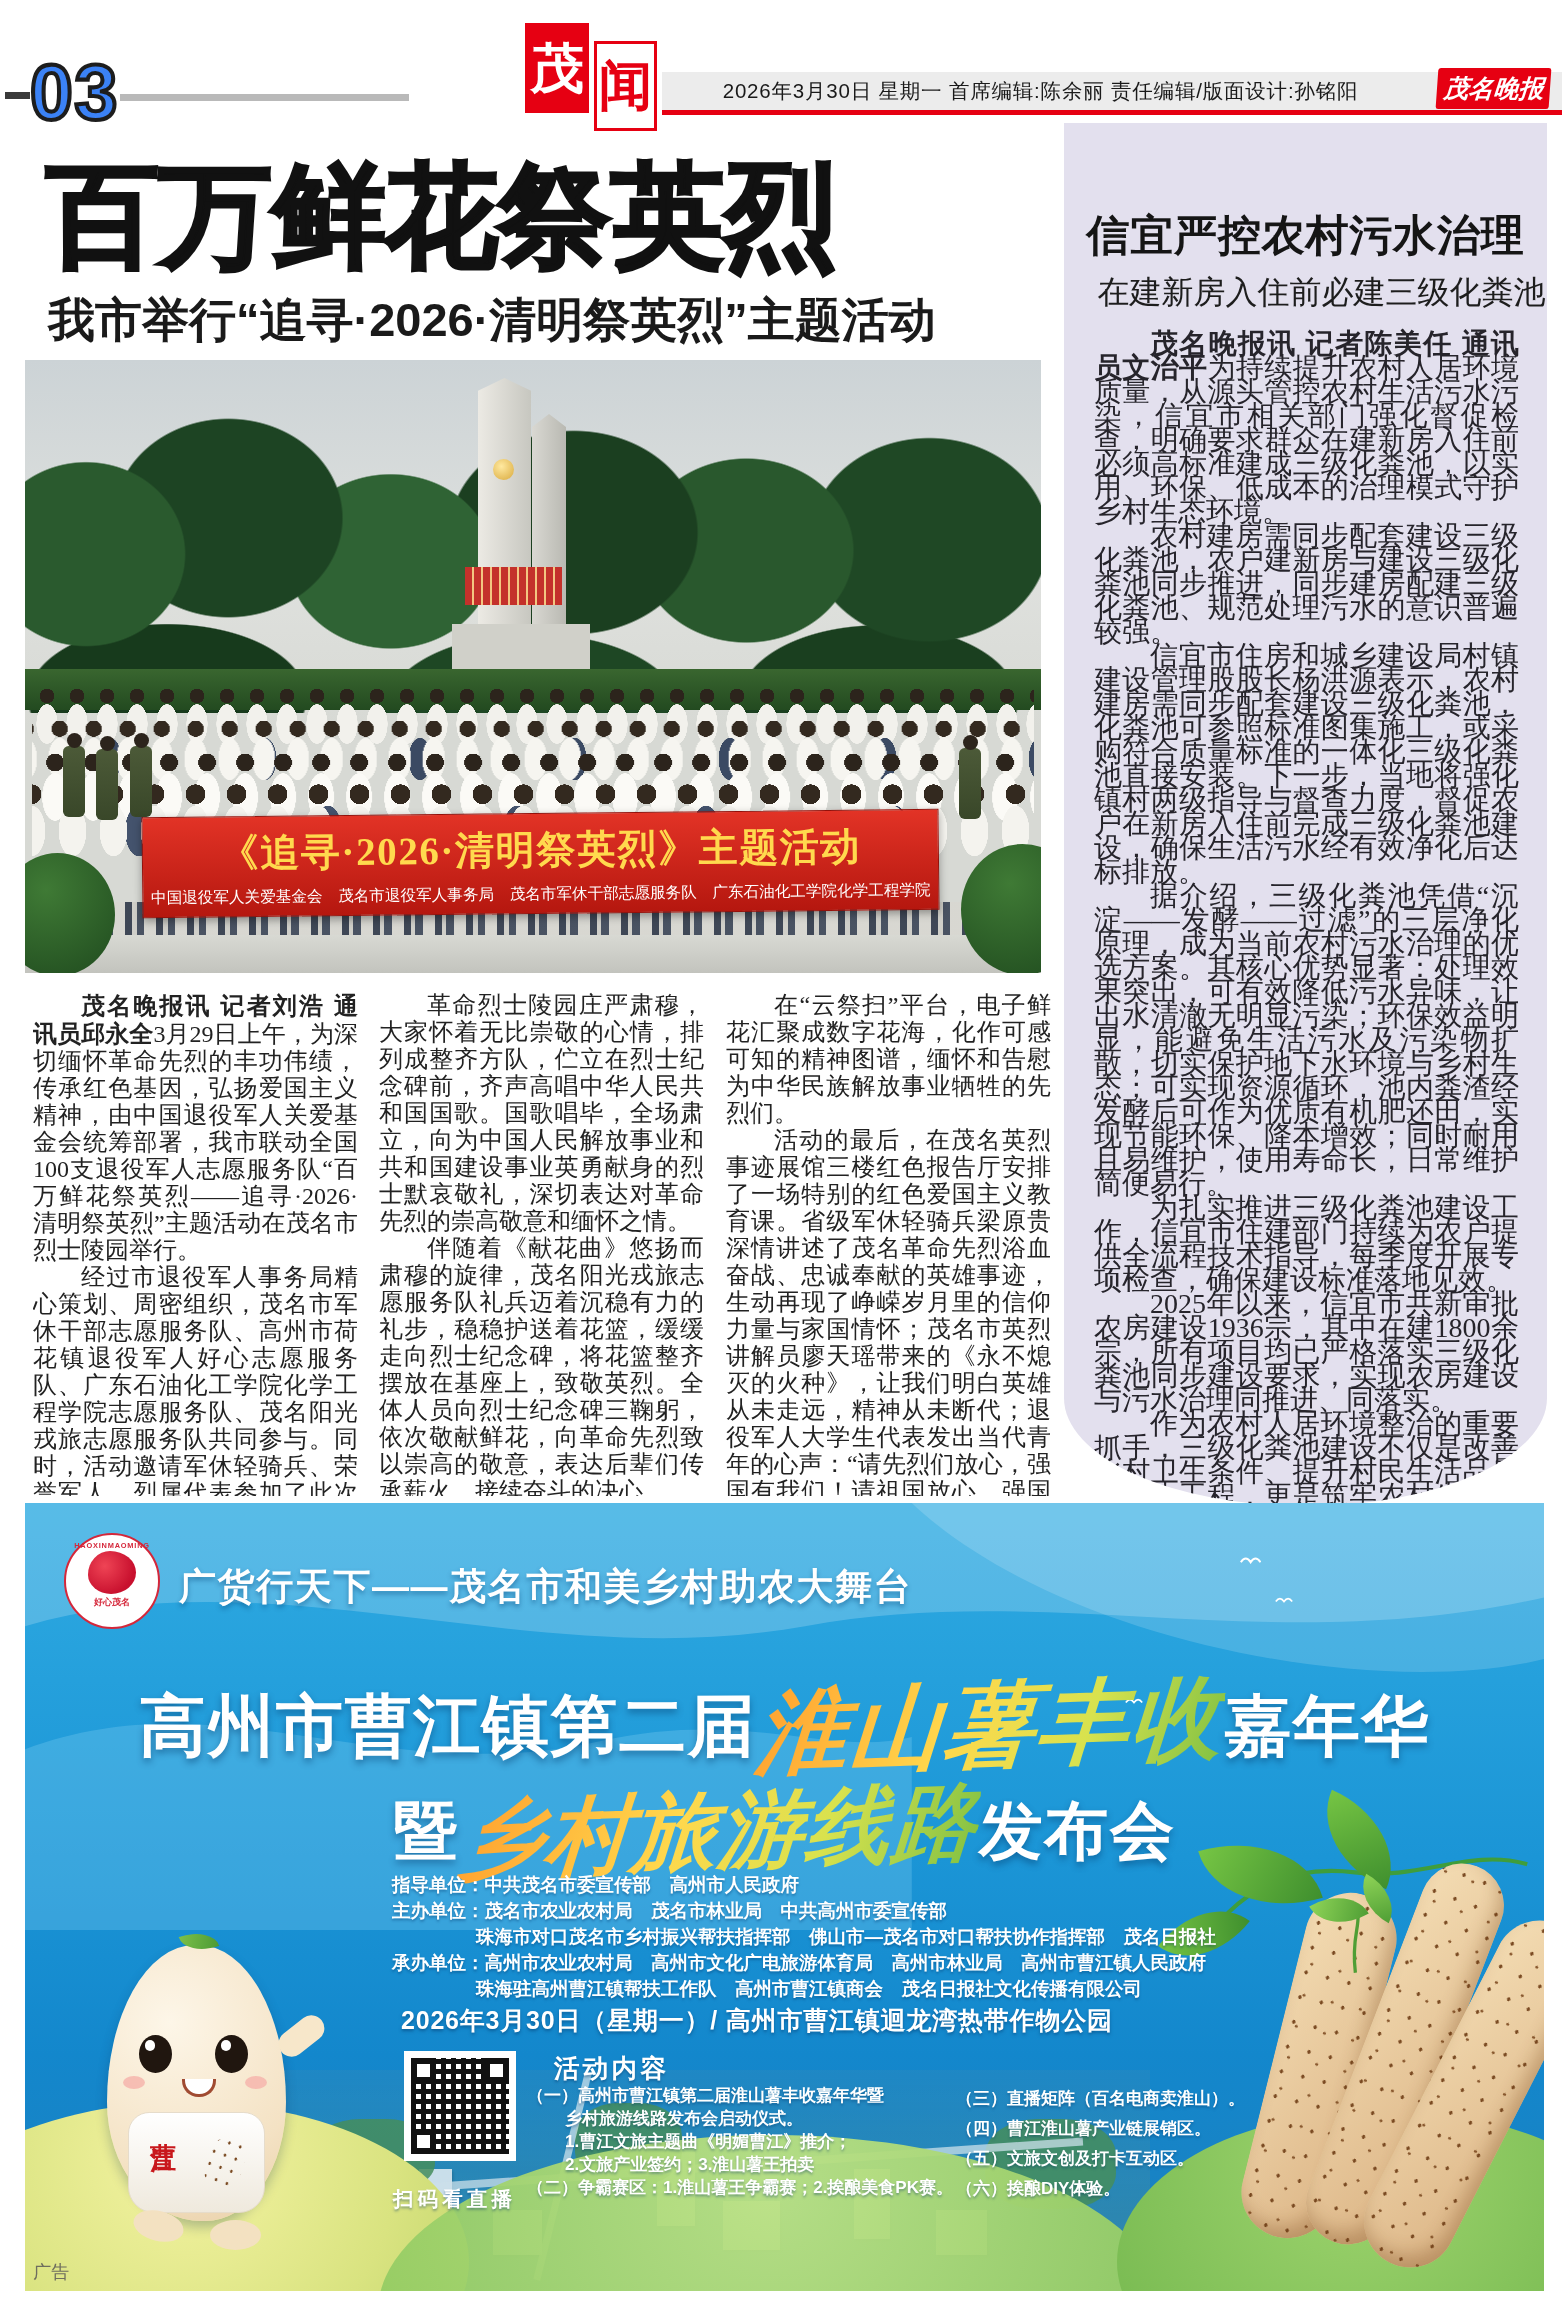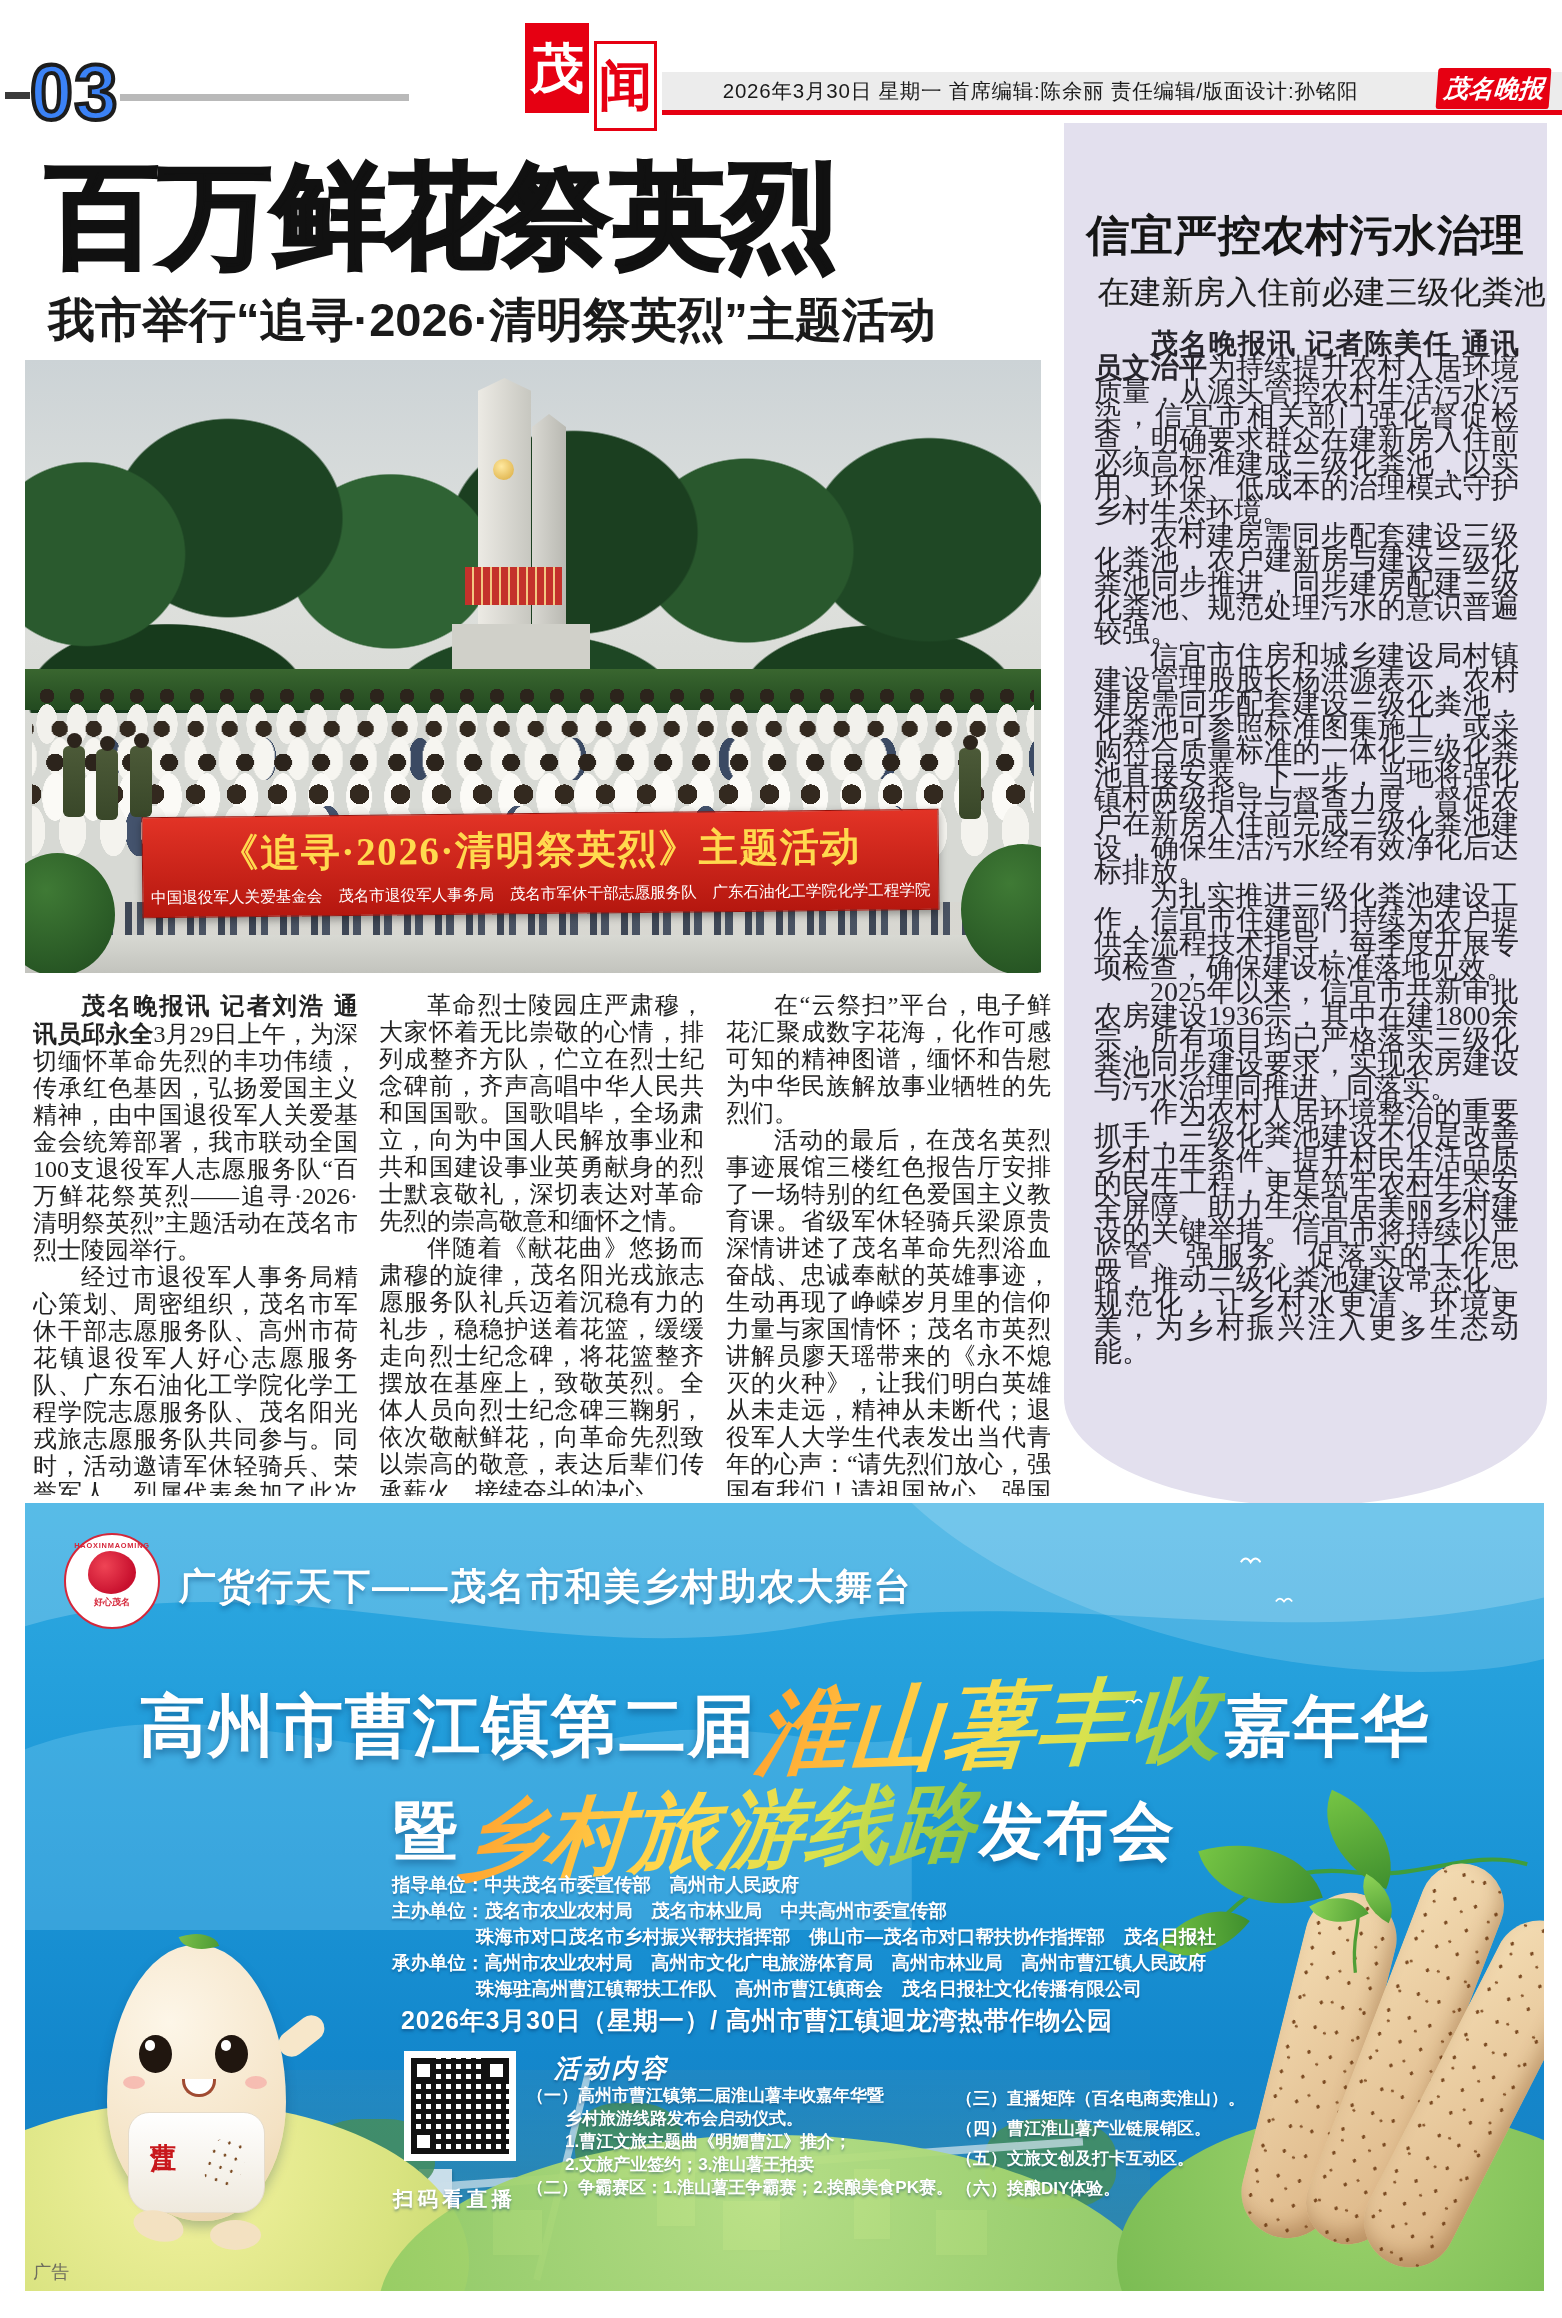--- a/index.html
+++ b/index.html
@@ -160,21 +160,21 @@
       letter-spacing:0.8px;text-shadow:0 1.6px 3.3px rgba(0,50,100,.5);white-space:nowrap;}
   .qr{left:379px;top:548px;width:112px;height:110px;background:#fff;z-index:5;padding:7.4px;box-sizing:border-box;}
   .qr-noise{width:100%;height:100%;
       background-image:repeating-linear-gradient(0deg,#111 0 5px,transparent 5px 10px),
                        repeating-linear-gradient(90deg,#111 0 5px,#fff 5px 10px);}
   .finder{position:absolute;width:25px;height:25px;border:6.6px solid #111;background:#fff;box-sizing:border-box;}
   .f1{left:7.4px;top:7.4px;} .f2{right:7.4px;top:7.4px;} .f3{left:7.4px;bottom:7.4px;}
   .qr-label{left:368px;top:667px;z-index:5;font-size:20.5px;font-weight:bold;color:#fff;letter-spacing:4.1px;
       text-shadow:0 1.6px 2.5px rgba(0,50,100,.4);margin-top:15px;}
   .act-head{left:529px;top:548px;z-index:5;font-size:25.5px;font-weight:bold;color:#fff;letter-spacing:3.3px;
-      text-shadow:0 1.6px 2.5px rgba(0,50,100,.4);font-style:italic;}
+      text-shadow:0 1.6px 2.5px rgba(0,50,100,.4);}
   .items{z-index:5;color:#fff;font-weight:bold;text-shadow:0 1.6px 2.5px rgba(0,50,100,.4);}
   .items-left{left:502px;top:581px;font-size:17px;line-height:23px;}
   .items-left .ind{margin-left:38px;}
   .items-right{left:931px;top:581px;font-size:17px;line-height:30px;}
   .ad-tag{left:8.2px;top:757px;z-index:6;font-size:18px;color:#6e6e5e;}
 
   
   .mascot{left:57px;top:435px;width:238px;height:337px;z-index:4;}
   .m-body{position:absolute;left:25px;top:6.6px;width:179px;height:276px;
       background:radial-gradient(circle at 35% 28%,#fdf6e8,#f4e2c4 65%,#e9d0a9);
@@ -280,20 +280,21 @@
   </div>
 </div>
 
 <div class="abs sidebar">
   <div class="sb-title">信宜严控农村污水治理</div>
   <div class="sb-sub">在建新房入住前必建三级化粪池</div>
   <div class="sb-body">
     <p><span class="lead">茂名晚报讯 记者陈美任 通讯员文治平</span><span>为持续提升农村人居环境质量，从源头管控农村生活污水污染，信宜市相关部门强化督促检查，明确要求群众在建新房入住前必须高标准建成三级化粪池，以实用、环保、低成本的治理模式守护乡村生态环境。</span></p>
     <p>农村建房需同步配套建设三级化粪池，农户建新房与建设三级化粪池同步推进，同步建房配建三级化粪池、规范处理污水的意识普遍较强。</p>
     <p>信宜市住房和城乡建设局村镇建设管理股股长杨洪源表示，农村建房需同步配套建设三级化粪池，化粪池可参照标准图集施工，或采购符合质量标准的一体化三级化粪池直接安装。下一步，当地将强化镇村两级指导与督查力度，督促农户在新房入住前完成三级化粪池建设，确保生活污水经有效净化后达标排放。</p>
+    <p>据介绍，三级化粪池凭借“沉淀——发酵——过滤”的三层净化原理，成为当前农村污水治理的优选方案。其核心优势显著：处理效果突出，可有效降低污水异味，让出水清澈无明显污染；环保效益明显，能避免生活污水及污染物扩散，切实保护地下水环境与乡村生态；可实现资源循环，池内粪渣经发酵后可作为优质有机肥还田，实现节能环保、降本增效；同时耐用且易维护，使用寿命长，日常维护简便易行。</p>
     <p>为扎实推进三级化粪池建设工作，信宜市住建部门持续为农户提供全流程技术指导，每季度开展专项检查，确保建设标准落地见效。</p>
     <p>2025年以来，信宜市共新审批农房建设1936宗，其中在建1800余宗，所有项目均已严格落实三级化粪池同步建设要求，实现农房建设与污水治理同推进、同落实。</p>
     <p>作为农村人居环境整治的重要抓手，三级化粪池建设不仅是改善乡村卫生条件、提升村民生活品质的民生工程，更是筑牢农村生态安全屏障、助力生态宜居美丽乡村建设的关键举措。信宜市将持续以严监管、强服务、促落实的工作思路，推动三级化粪池建设常态化、规范化，让乡村水更清、环境更美，为乡村振兴注入更多生态动能。</p>
   </div>
 </div>
 
 <div class="abs ad">
   <svg class="ad-waves" viewBox="0 0 1850 520" preserveAspectRatio="none">
     <path d="M0,150 C300,60 620,210 950,150 C1250,95 1520,190 1850,115 L1850,0 L0,0 Z" fill="rgba(255,255,255,0.20)"></path>
     <path d="M1080,0 C1260,170 1650,240 1850,190 L1850,0 Z" fill="rgba(255,255,255,0.16)"></path>

